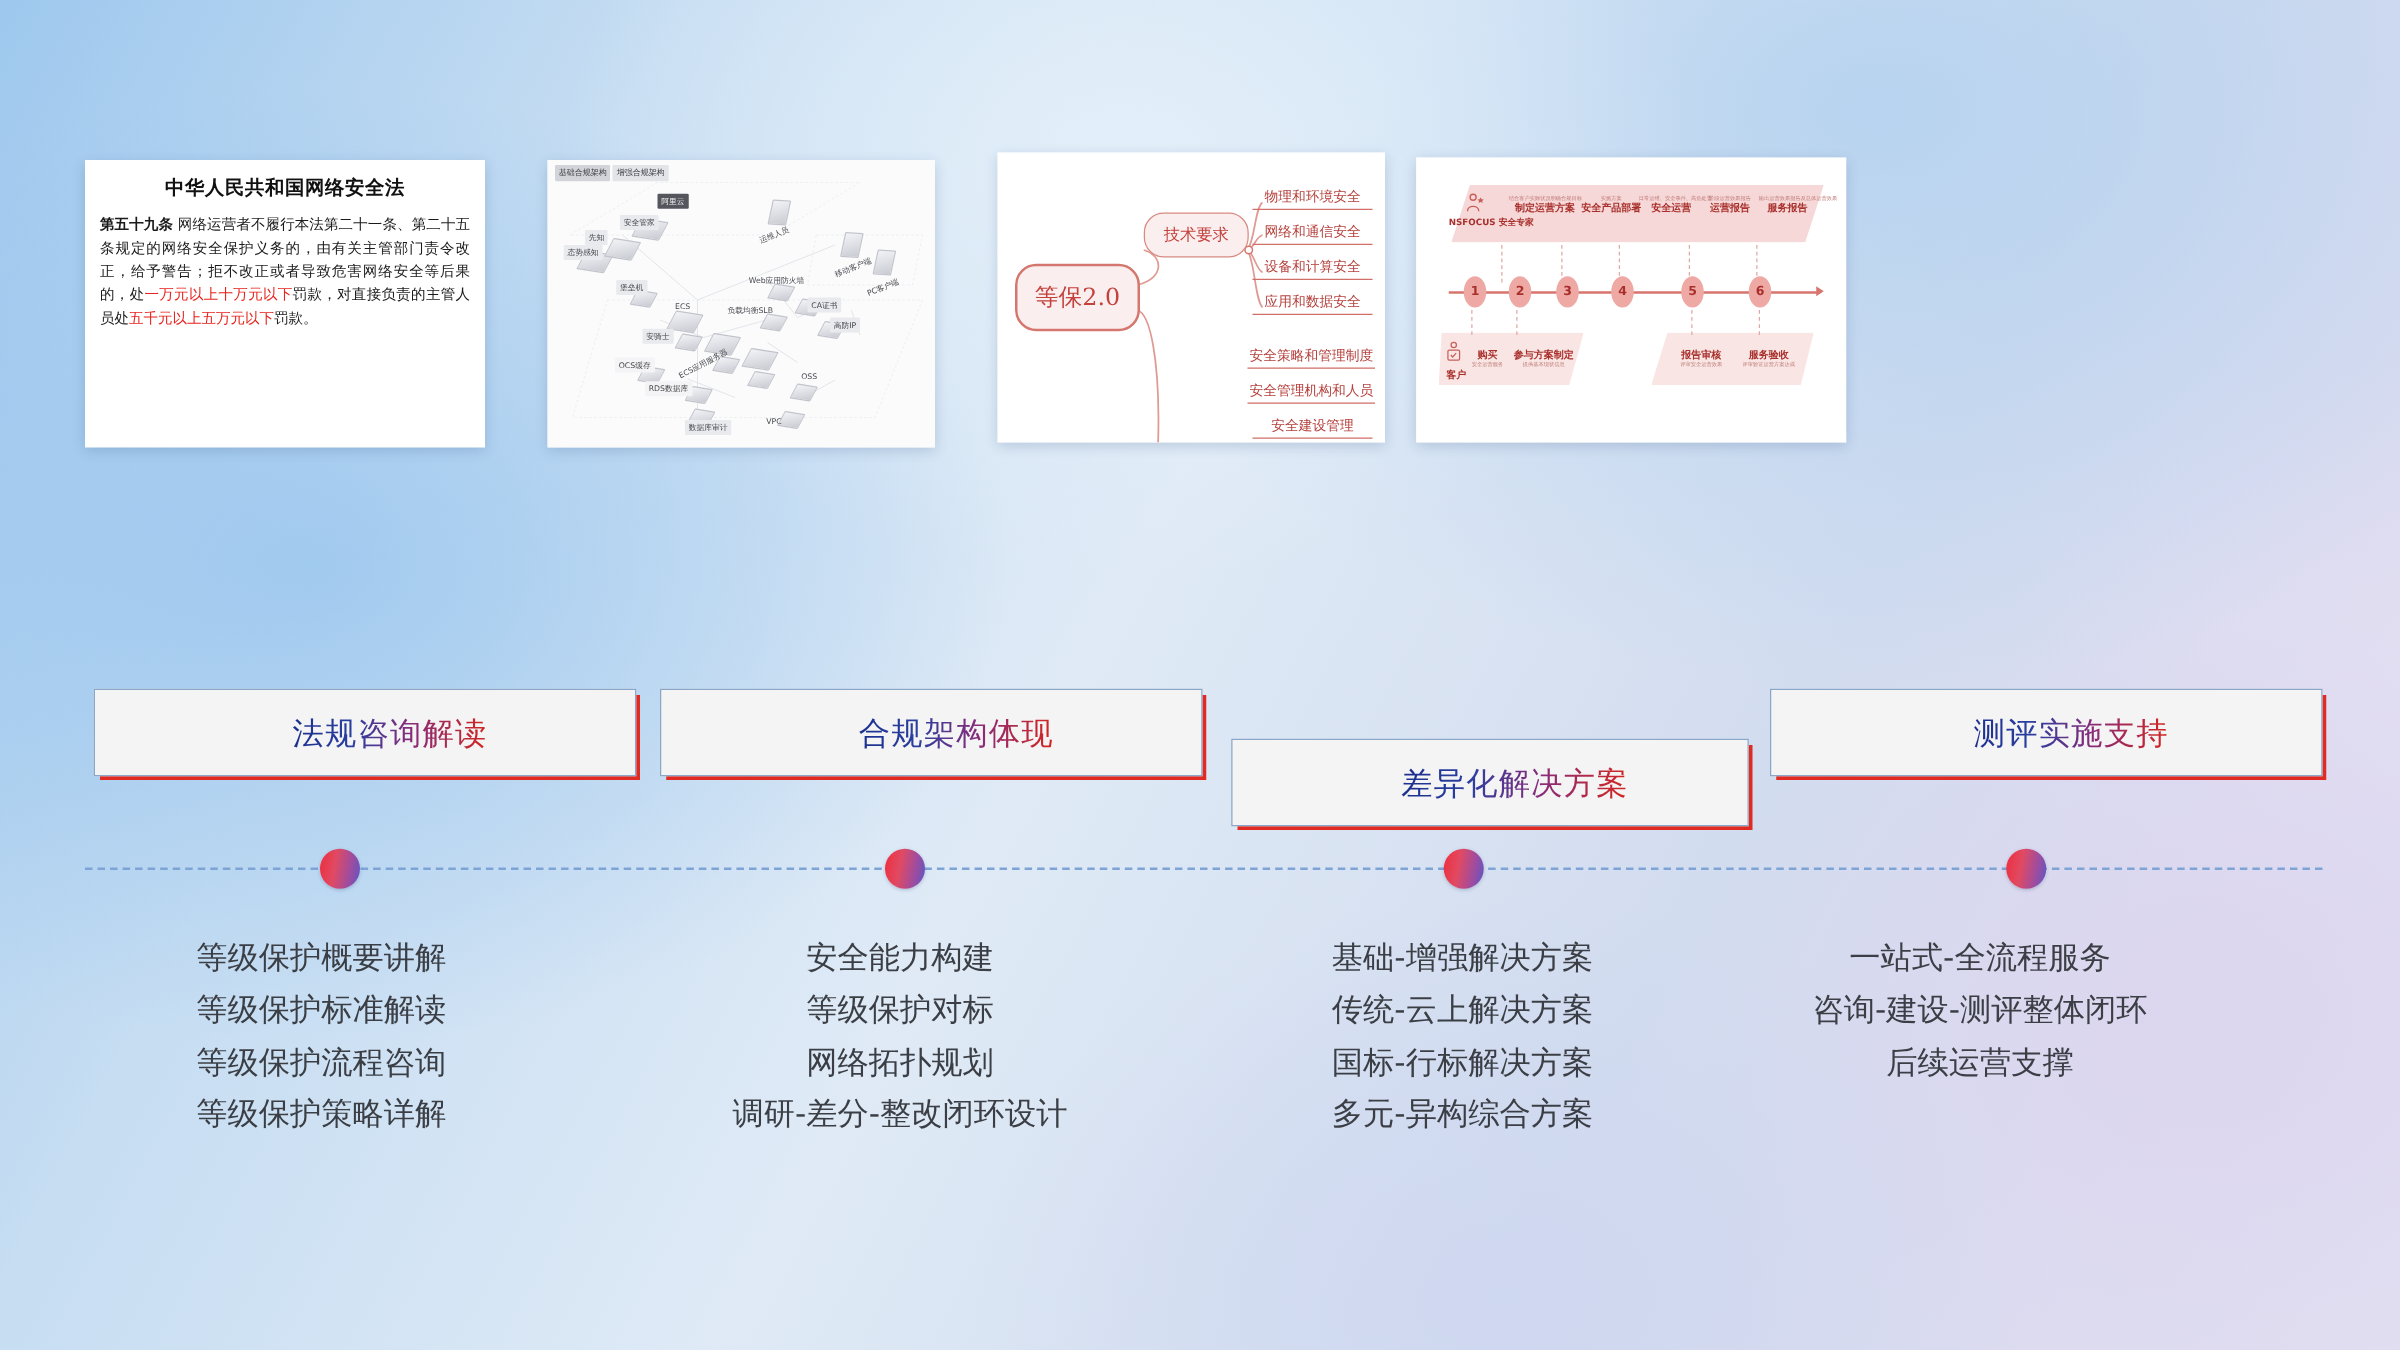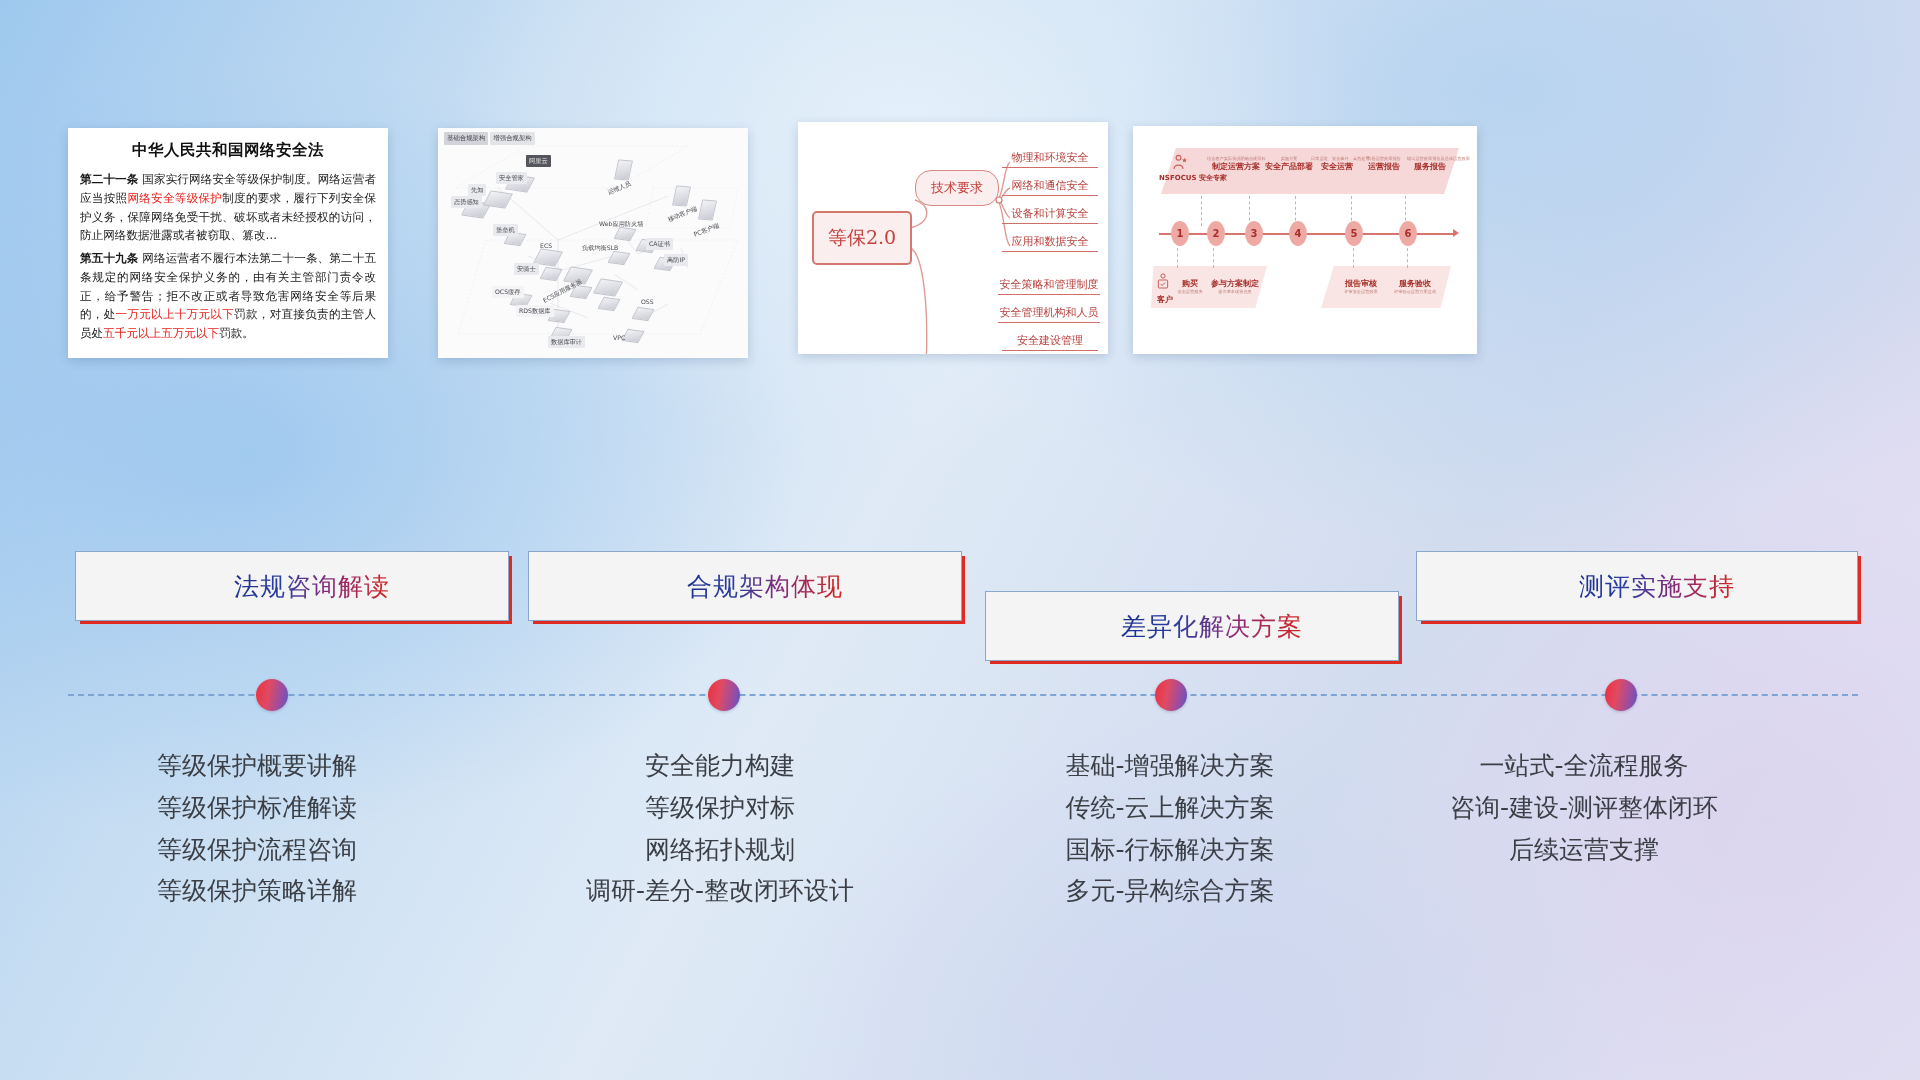--- a/index.html
+++ b/index.html
@@ -51,21 +51,21 @@
   .node .lb.none{background:transparent;color:#4a4b51;}
   .box3d{position:absolute;width:22px;height:13px;background:
       linear-gradient(160deg,#f2f3f6 0%,#dcdee4 55%,#c9cbd2 100%);
     transform:skewX(-28deg) skewY(8deg);border:.5px solid #c3c5cc;border-radius:1px;}
   .box3d.sm{width:16px;height:10px;}
   .box3d.tall{width:13px;height:18px;transform:skewX(-12deg) skewY(4deg);}
 
   
   .mm{position:relative;width:100%;height:100%;background:#fff;}
   .mm-center{position:absolute;left:14px;top:89px;width:96px;height:50px;border:2.5px solid #d4786f;
-    background:#fbeeee;border-radius:5px;display:flex;align-items:center;justify-content:center;
+    background:#fbeeee;border-radius:17px;display:flex;align-items:center;justify-content:center;
     color:#c4413c;font-size:19px;font-family:"DejaVu Serif",serif;}
   .mm-br{position:absolute;width:82px;height:34px;border:1.6px solid #d88a82;background:#fbeeee;
     border-radius:6px;display:flex;align-items:center;justify-content:center;
     color:#c4413c;font-size:13px;font-family:"DejaVu Serif",serif;}
   .mm-br.tech{left:117px;top:48px;border-radius:16px;}
   .mm-leaf{position:absolute;left:204px;width:96px;color:#b5413d;font-size:11px;
     font-family:Liberation Sans, sans-serif;text-align:center;padding-bottom:2px;
     border-bottom:1.8px solid #cf6f68;}
   .mm-svg{position:absolute;inset:0;}
 
@@ -123,23 +123,20 @@
 </head>
 <body>
 
 <div id="bg"></div>
 
 <div id="root">
 
   <div class="card c1">
     <div class="law">
       <div class="law-title">中华人民共和国网络安全法</div>
-      <p class="law-p">
-        <span class="law-art">第二十一条</span><span> 国家实行网络安全等级保护制度。网络运营者应当按照</span><span class="hl">网络安全等级保护</span><span>制度的要求，履行下列安全保护义务，保障网络免受干扰、破坏或者未经授权的访问，防止网络数据泄露或者被窃取、篡改…</span>
-      </p>
       <p class="law-p">
         <span class="law-art">第五十九条</span><span> 网络运营者不履行本法第二十一条、第二十五条规定的网络安全保护义务的，由有关主管部门责令改正，给予警告；拒不改正或者导致危害网络安全等后果的，处</span><span class="hl">一万元以上十万元以下</span><span>罚款，对直接负责的主管人员处</span><span class="hl">五千元以上五万元以下</span><span>罚款。</span>
       </p>
     </div>
   </div>
 
   <div class="card c2">
     <div class="arch">
       <div class="arch-tabs">
         <span class="arch-tab sel">基础合规架构</span>

